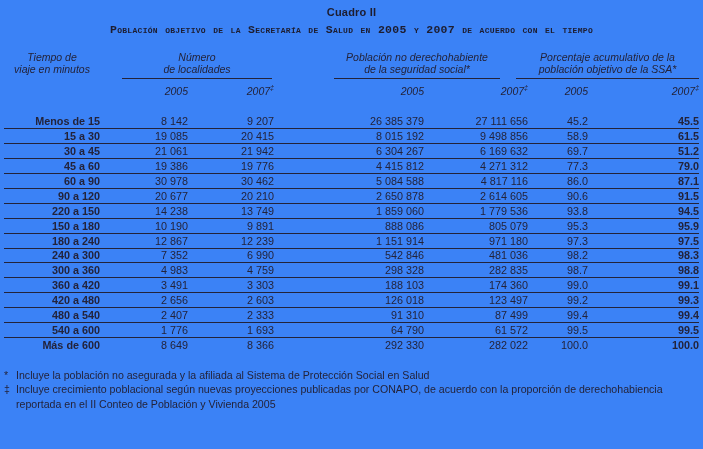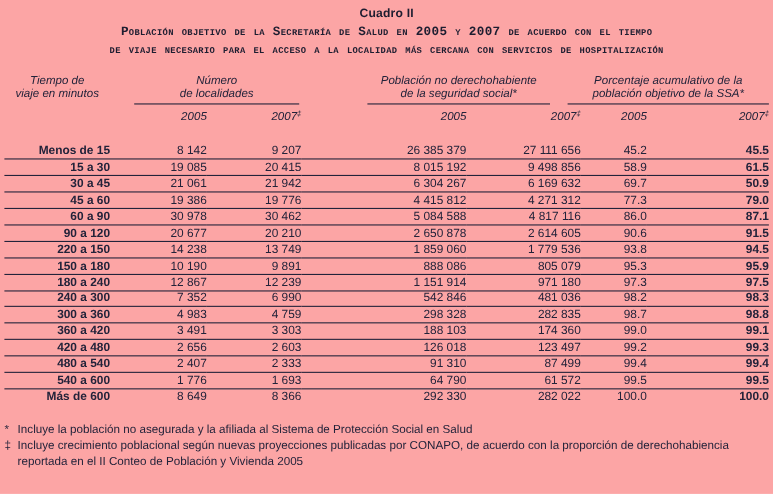--- a/index.html
+++ b/index.html
@@ -1,20 +1,20 @@
 <!DOCTYPE html>
 <html><head>
 <meta charset="utf-8">
 <style>
   html, body { margin: 0; padding: 0; background: #ffffff; }
   .page {
     position: relative;
     width: 703px; height: 449px;
     box-sizing: border-box;
-    background: #fca5a5;
+    background: #3b82f6;
     color: #23233a;
     font-family: "Liberation Sans", sans-serif;
     padding-top: 6px;
     overflow: hidden;
   }
   
   .caption { text-align: center; }
   .caption-label { font-size: 11px; font-weight: 700; letter-spacing: .2px; color: #1d1d30; }
   .caption-title {
     margin-top: 4px;
@@ -72,21 +72,20 @@
 </style>
 </head>
 <body>
 
 <div class="page">
 
   <div class="caption">
     <div class="caption-label">Cuadro II</div>
     <div class="caption-title">
       <div>Población objetivo de la Secretaría de Salud en 2005 y 2007 de acuerdo con el tiempo</div>
-      <div>de viaje necesario para el acceso a la localidad más cercana con servicios de hospitalización</div>
     </div>
   </div>
 
   <table class="main">
     <colgroup>
       <col style="width:96px">
         <col style="width:88px">
         <col style="width:86px">
       <col style="width:150px">
         <col style="width:104px">
@@ -146,21 +145,21 @@
           <td class="num c5">58.9</td>
           <td class="num c6">61.5</td>
         </tr>
         <tr>
           <td class="lbl">30 a 45</td>
           <td class="num c1">21 061</td>
           <td class="num c2">21 942</td>
           <td class="num c3">6 304 267</td>
           <td class="num c4">6 169 632</td>
           <td class="num c5">69.7</td>
-          <td class="num c6">50.9</td>
+          <td class="num c6">51.2</td>
         </tr>
         <tr>
           <td class="lbl">45 a 60</td>
           <td class="num c1">19 386</td>
           <td class="num c2">19 776</td>
           <td class="num c3">4 415 812</td>
           <td class="num c4">4 271 312</td>
           <td class="num c5">77.3</td>
           <td class="num c6">79.0</td>
         </tr>

